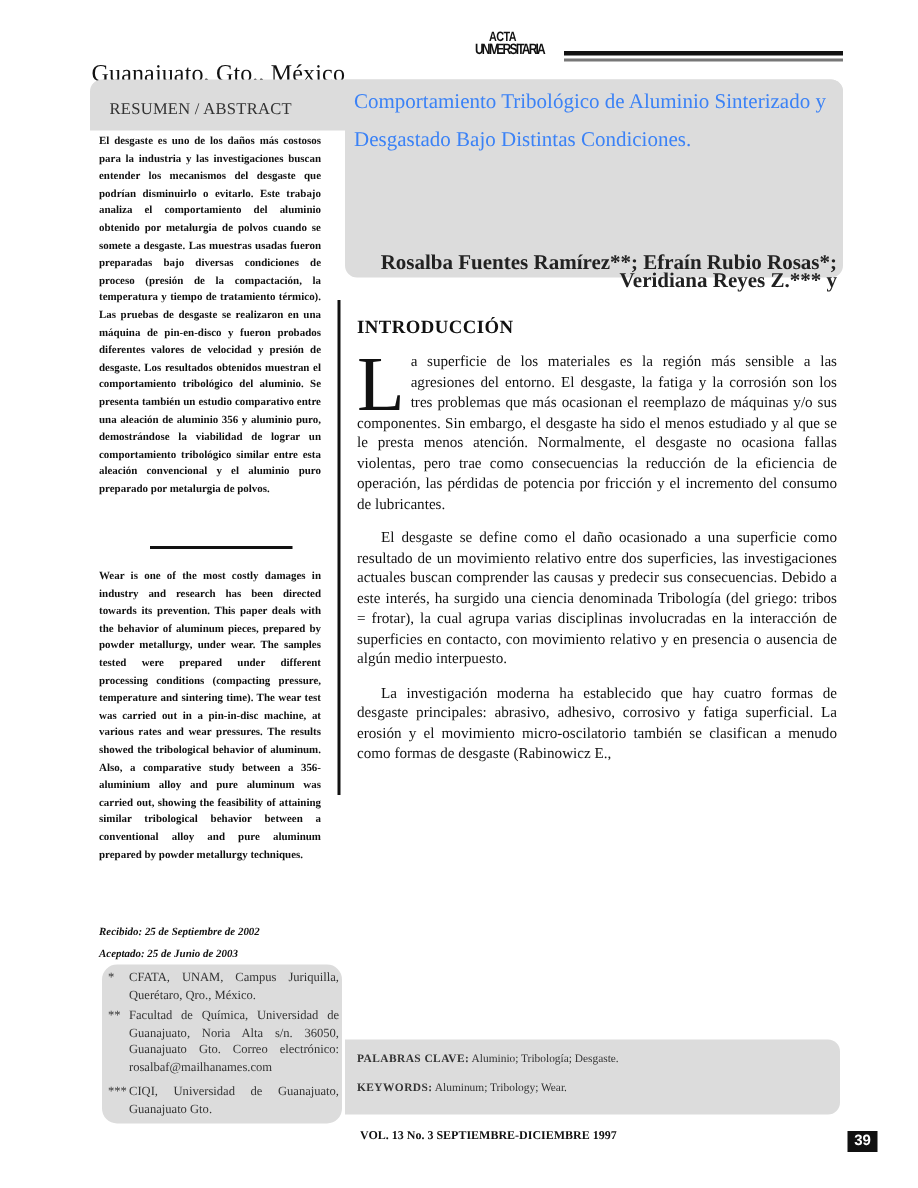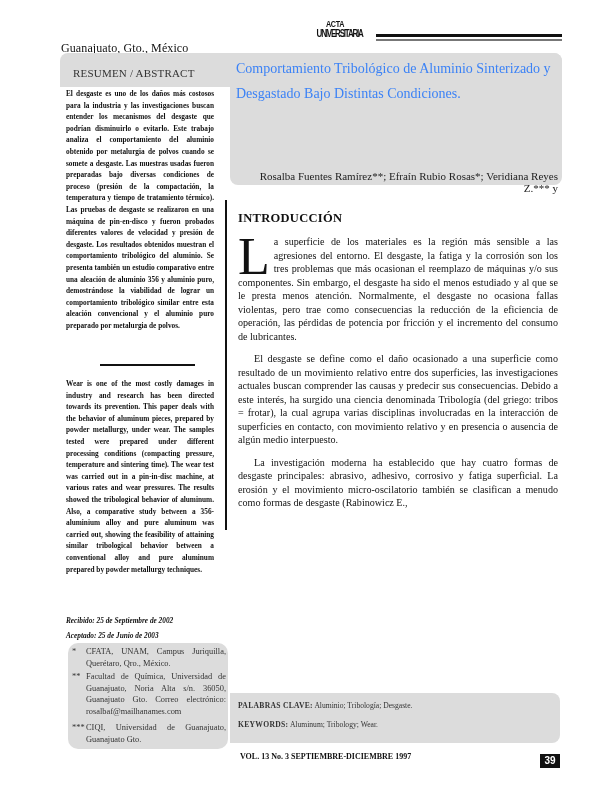--- a/index.html
+++ b/index.html
@@ -1,41 +1,41 @@
 <!DOCTYPE html>
 <html><head>
   <meta charset="utf-8">
   <style>
     html, body { margin: 0; padding: 0; background: #ffffff; }
     body { width: 612px; height: 792px; position: relative; overflow: hidden;
       font-family: "Liberation Serif", "DejaVu Serif", serif; color: #111; }
     .abs { position: absolute; }
 
     
-    .city { left: 61px; top: 41px; font-size: 12px; letter-spacing: 0.1px; text-align: center; }
+    .city { left: 61px; top: 41px; font-size: 16px; letter-spacing: 0.1px; text-align: center; }
     .logo { left: 323px; top: 20px; width: 30px; text-align: center;
       font-family: "Liberation Sans", "DejaVu Sans", sans-serif; font-weight: bold;
       line-height: 9px; transform: scaleX(0.8); transform-origin: left top; }
     .logo .l1 { font-size: 9px; display: block; letter-spacing: -0.5px; }
     .logo .l2 { font-size: 10px; display: block; letter-spacing: -1.5px; margin-left: -8px; }
     .rule-top { left: 376px; top: 34px; width: 186px; height: 3px; background: #111; }
     .rule-top2 { left: 376px; top: 39px; width: 186px; height: 2px; background: #777; }
 
     
     .band { left: 60px; top: 53px; width: 502px; height: 34px; background: #dcdcdc;
       border-radius: 8px 8px 0 0; }
     .band-title { left: 230px; top: 53px; width: 332px; height: 132px; background: #dcdcdc;
       border-radius: 0 8px 8px 8px; }
     .abstract-label { left: 73px; top: 67px; font-size: 11px; color: #333; letter-spacing: 0.2px; }
     .title { left: 236px; top: 57px; width: 320px; text-align: left; font-size: 14px;
       line-height: 24.5px; color: #3b82f6; }
 
     
-    .authors { left: 240px; top: 170px; width: 318px; text-align: right; font-size: 11px;
-      line-height: 12px; font-weight: normal; color: #222; }
+    .authors { left: 240px; top: 170px; width: 318px; text-align: right; font-size: 14px;
+      line-height: 12px; font-weight: bold; color: #222; }
 
     
     .col-left { left: 66px; width: 148px; font-size: 7.3px; line-height: 11.6px;
       text-align: justify; font-weight: bold; color: #111; }
     .resumen { top: 88px; }
     .abstract-en { top: 378px; }
     .short-rule { left: 100px; top: 364px; width: 95px; height: 2px; background: #111; }
     .dates { left: 66px; width: 160px; font-size: 7.3px; font-weight: bold; font-style: italic; }
     .date1 { top: 616px; }
     .date2 { top: 631px; }
@@ -66,21 +66,21 @@
     
     .kw-box { left: 230px; top: 693px; width: 330px; height: 50px; background: #dcdcdc;
       border-radius: 0 8px 8px 0; }
     .kw { left: 238px; font-size: 7.6px; color: #333; }
     .kw b { letter-spacing: 0.3px; }
     .kw1 { top: 701px; }
     .kw2 { top: 720px; }
 
     
     .footer { left: 240px; top: 752px; font-size: 8px; font-weight: bold; color: #111; }
-    .pageno { left: 540px; top: 754px; width: 20px; height: 14px; background: #111; color: #fff;
+    .pageno { left: 565px; top: 754px; width: 20px; height: 14px; background: #111; color: #fff;
       font-family: "Liberation Sans", "DejaVu Sans", sans-serif; font-weight: bold;
       font-size: 10px; line-height: 14px; text-align: center; }
   </style>
 </head>
 <body>
 
 <div class="abs city">Guanajuato, Gto., México</div>
 <div class="abs logo">
   <span class="l1">ACTA</span>
   <span class="l2">UNIVERSITARIA</span>

